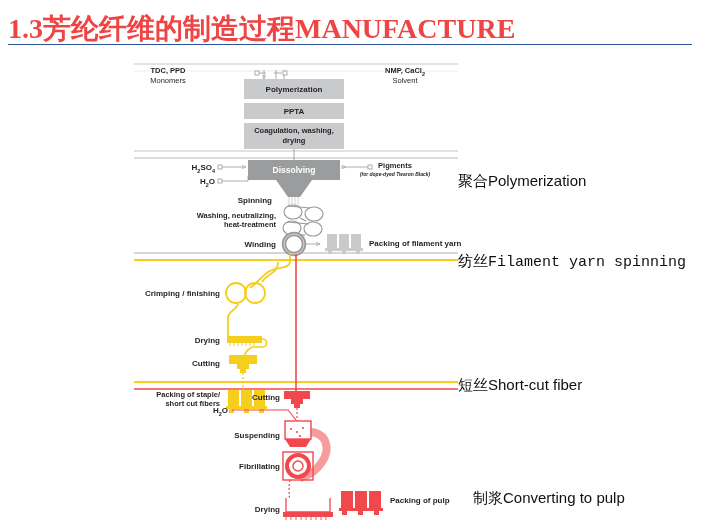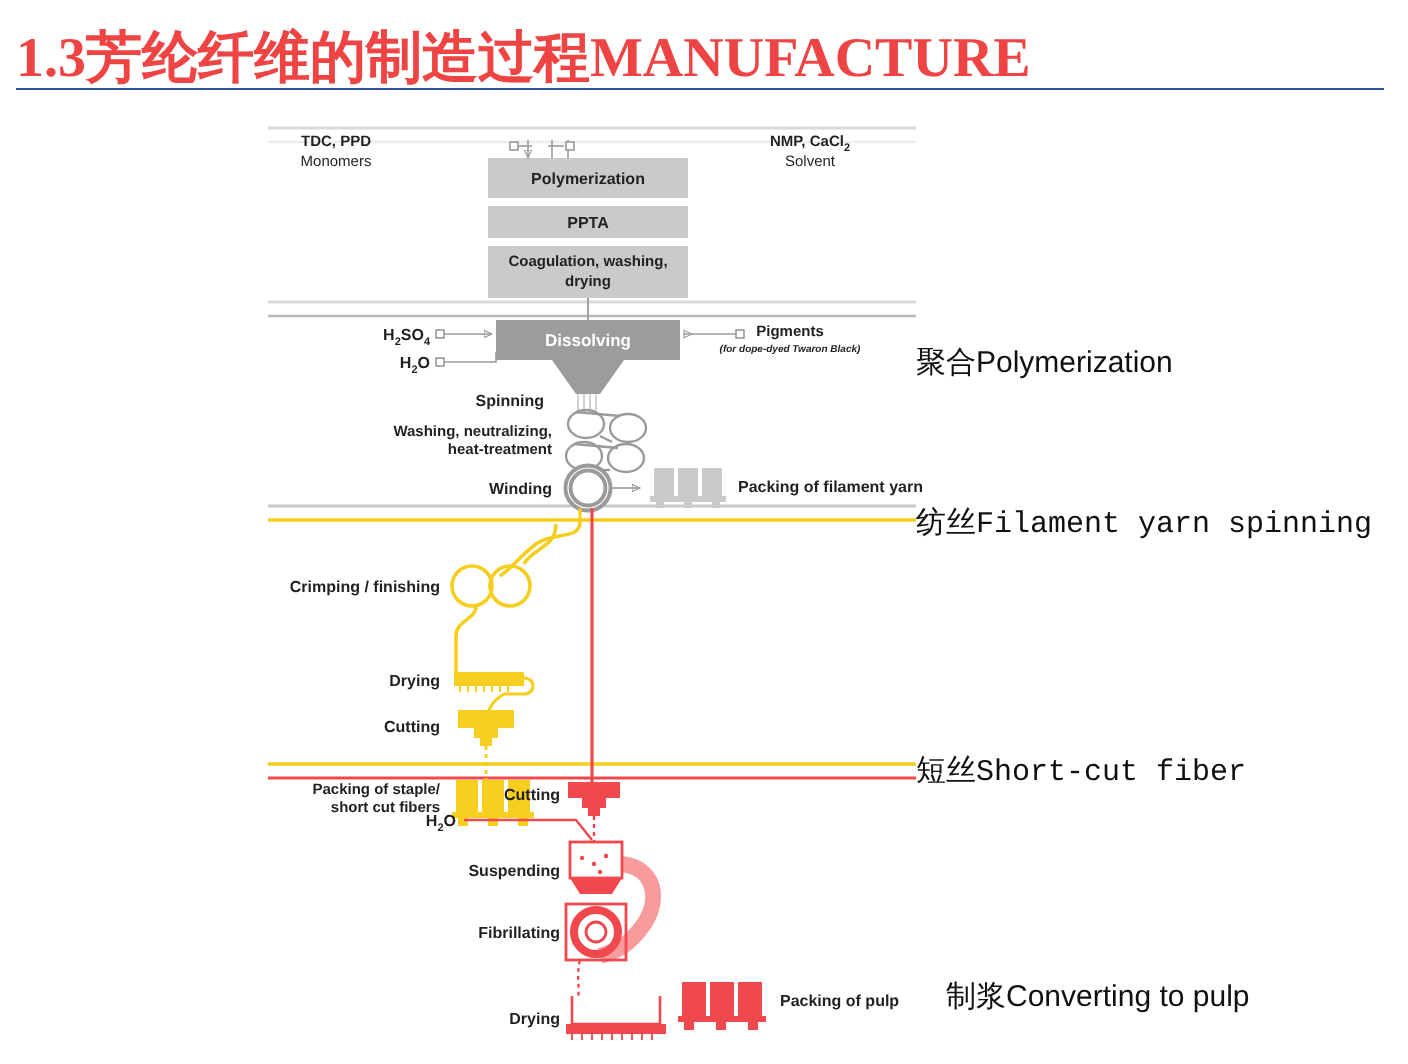--- a/index.html
+++ b/index.html
@@ -35,21 +35,21 @@
   
   .stage-label{
     position:absolute;
     font-family:"Liberation Sans","DejaVu Sans",sans-serif;
     font-size:15px;
     color:#101010;
     white-space:nowrap;
   }
   #stage-label-0{left:458px;top:104px;margin-top:20px;}
   #stage-label-1{left:458px;top:204px;font-family:Liberation Mono, monospace;}
-  #stage-label-2{left:458px;top:328px;font-family:Liberation Mono, monospace;}
+  #stage-label-2{left:458px;top:328px;}
   #stage-label-3{left:473px;top:441px;}
 </style>
 </head>
 <body>
 
 <div id="title-bar">
   <div id="page-title">1.3芳纶纤维的制造过程MANUFACTURE</div>
   <div id="title-rule"></div>
 </div>
 

